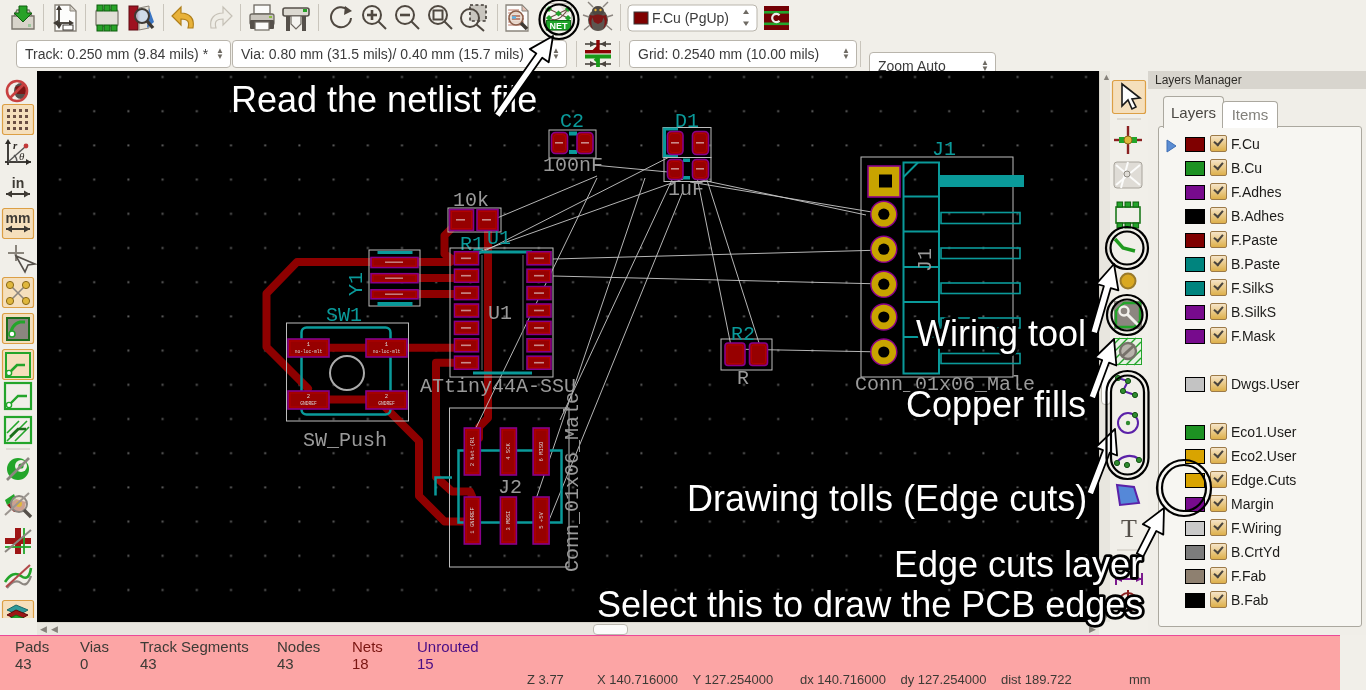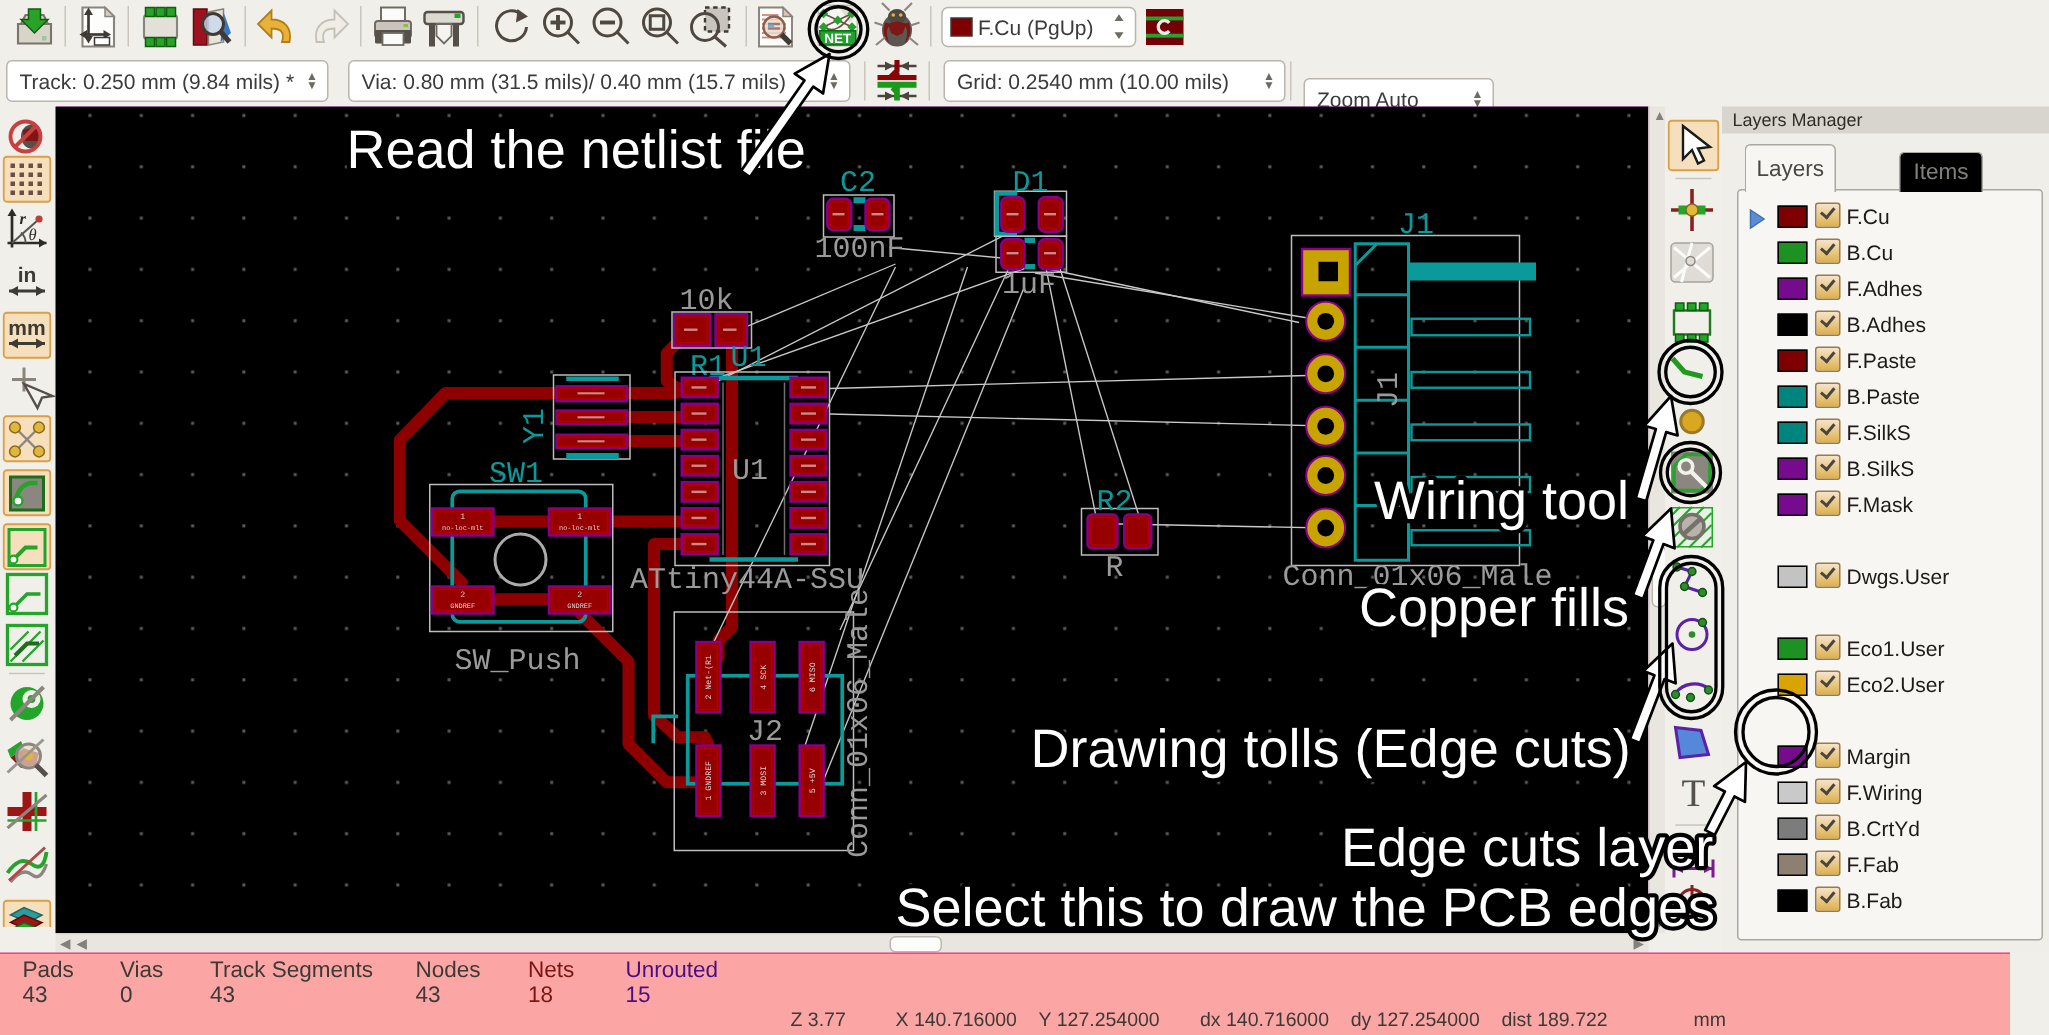--- a/index.html
+++ b/index.html
@@ -10,36 +10,36 @@
   #tb1{left:0;top:0;width:1366px;height:36px;background:#F1EFE9;}
   #tb2{left:0;top:36px;width:1366px;height:35px;background:#F1EFE9;}
   .combo{position:absolute;background:#FFFFFF;border:1px solid #B9B5AC;border-radius:4px;
     color:#3B3B3B;font-size:14px;line-height:26px;padding-left:8px;white-space:nowrap;}
   .spin{position:absolute;right:6px;top:0;height:100%;display:flex;flex-direction:column;justify-content:center;color:#6E6A63;}
   .spin div{font-size:8px;line-height:6px;}
   .vsep{position:absolute;width:1px;background:#C9C5BC;}
   
   #ltb{left:0;top:71px;width:37px;height:547px;background:#F1EFE9;}
   
-  #canvas{left:37px;top:71px;width:1062px;height:551px;background:#a21caf;}
+  #canvas{left:37px;top:71px;width:1062px;height:551px;background:#fef9c3;}
   
   #vsb{left:1099px;top:71px;width:11px;height:551px;background:#E8E6DF;border-left:1px solid #D8D5CC;}
   #vsb .thumb{position:absolute;left:1px;top:293px;width:8px;height:39px;background:#FCFCFB;border:1px solid #BBB8AF;border-radius:4px;}
   #hsb{left:37px;top:622px;width:1062px;height:13px;background:#E8E6DF;border-top:1px solid #D8D5CC;}
   #hsb .thumb{position:absolute;left:556px;top:1px;width:33px;height:9px;background:#FCFCFB;border:1px solid #BBB8AF;border-radius:4px;}
   .sbarrow{position:absolute;color:#85817A;font-size:9px;line-height:11px;}
   
   #rtb{left:1110px;top:71px;width:38px;height:551px;background:#F1EFE9;}
   
   #lm{left:1148px;top:71px;width:218px;height:564px;background:#F0EEE8;}
   #lmtitle{left:1148px;top:71px;width:218px;height:18px;background:#D8D5CE;color:#2E2C28;font-size:12px;line-height:18px;padding-left:7px;box-sizing:border-box;}
   #tabLayers{left:1163px;top:96px;width:59px;height:31px;background:#F7F6F2;border:1px solid #ABA89F;border-bottom:none;border-radius:4px 4px 0 0;
      color:#4A4742;font-size:15px;text-align:center;line-height:31px;}
-  #tabItems{left:1222px;top:101px;width:54px;height:26px;background:#000000;border:1px solid #ABA89F;border-bottom:none;border-radius:4px 4px 0 0;
-     color:#82807B;font-size:15px;text-align:center;line-height:26px;margin-left:44px;}
+  #tabItems{left:1222px;top:101px;width:54px;height:26px;background:#ffffff;border:1px solid #ABA89F;border-bottom:none;border-radius:4px 4px 0 0;
+     color:#82807B;font-size:15px;text-align:center;line-height:26px;}
   #lmlist{left:1158px;top:126px;width:202px;height:499px;background:#F7F6F2;border:1px solid #ABA89F;border-radius:3px;}
   .lrow{position:absolute;left:0;width:200px;height:24px;}
   .sw{position:absolute;left:26px;top:5px;width:18px;height:13px;border:1px solid #000;}
   .cb{position:absolute;left:51px;top:3px;width:15px;height:15px;border:1px solid #9C7A48;border-radius:2px;
       background:linear-gradient(#F5E4C8,#DEB04A);}
   .cb:after{content:"";position:absolute;left:3px;top:2px;width:7px;height:4px;border-left:2.2px solid #4A453E;border-bottom:2.2px solid #4A453E;transform:rotate(-50deg);}
   .lt{position:absolute;left:72px;top:4px;font-size:14px;color:#1C1B19;}
   
   #sb{left:0;top:635px;width:1340px;height:55px;background:#fca5a5;border-top:1px solid #ec4899;}
   .s1{position:absolute;top:2px;font-size:15px;color:#3C3A35;}
@@ -209,21 +209,21 @@
         </g>
     <g transform="translate(764,6)">
           <rect x="0" y="0" width="25" height="24" fill="#730004"></rect>
           <rect x="0" y="5" width="25" height="2.6" fill="#22A52C"></rect>
           <rect x="0" y="16.5" width="25" height="2.6" fill="#22A52C"></rect>
           <path d="M15.5 9.2 a4.2 4.2 0 1 0 0 5.6" stroke="#EDEDED" stroke-width="2.2" fill="none"></path>
         </g>
   </svg>
   </div>
   <div id="tb2" class="abs">
-    <div class="combo" style="left:4px;top:4px;width:205px;height:26px;">Track: 0.250 mm (9.84 mils) *<span class="spin">
+    <div class="combo" style="left:16px;top:4px;width:205px;height:26px;">Track: 0.250 mm (9.84 mils) *<span class="spin">
           <div>▲</div>
           <div>▼</div>
         </span></div>
     <div class="combo" style="left:232px;top:4px;width:325px;height:26px;">Via: 0.80 mm (31.5 mils)/ 0.40 mm (15.7 mils)<span class="spin">
           <div>▲</div>
           <div>▼</div>
         </span></div>
     <div class="vsep" style="left:576px;top:5px;height:26px;"></div>
     <svg class="abs" style="left:584px;top:3px" width="28" height="30" viewBox="0 0 28 30">
       <g stroke="#4A443E" stroke-width="1.6">
@@ -832,20 +832,25 @@
       </div>
     <div class="lrow" style="top:293px">
         <div class="sw" style="background:#1D9222"></div>
         <div class="cb"></div>
         <div class="lt">Eco1.User</div>
       </div>
     <div class="lrow" style="top:317px">
         <div class="sw" style="background:#D9A400"></div>
         <div class="cb"></div>
         <div class="lt">Eco2.User</div>
+      </div>
+    <div class="lrow" style="top:341px">
+        <div class="sw" style="background:#D9A400"></div>
+        <div class="cb"></div>
+        <div class="lt">Edge.Cuts</div>
       </div>
     <div class="lrow" style="top:365px">
         <div class="sw" style="background:#770B8D"></div>
         <div class="cb"></div>
         <div class="lt">Margin</div>
       </div>
     <div class="lrow" style="top:389px">
         <div class="sw" style="background:#C9C9C9"></div>
         <div class="cb"></div>
         <div class="lt">F.Wiring</div>

